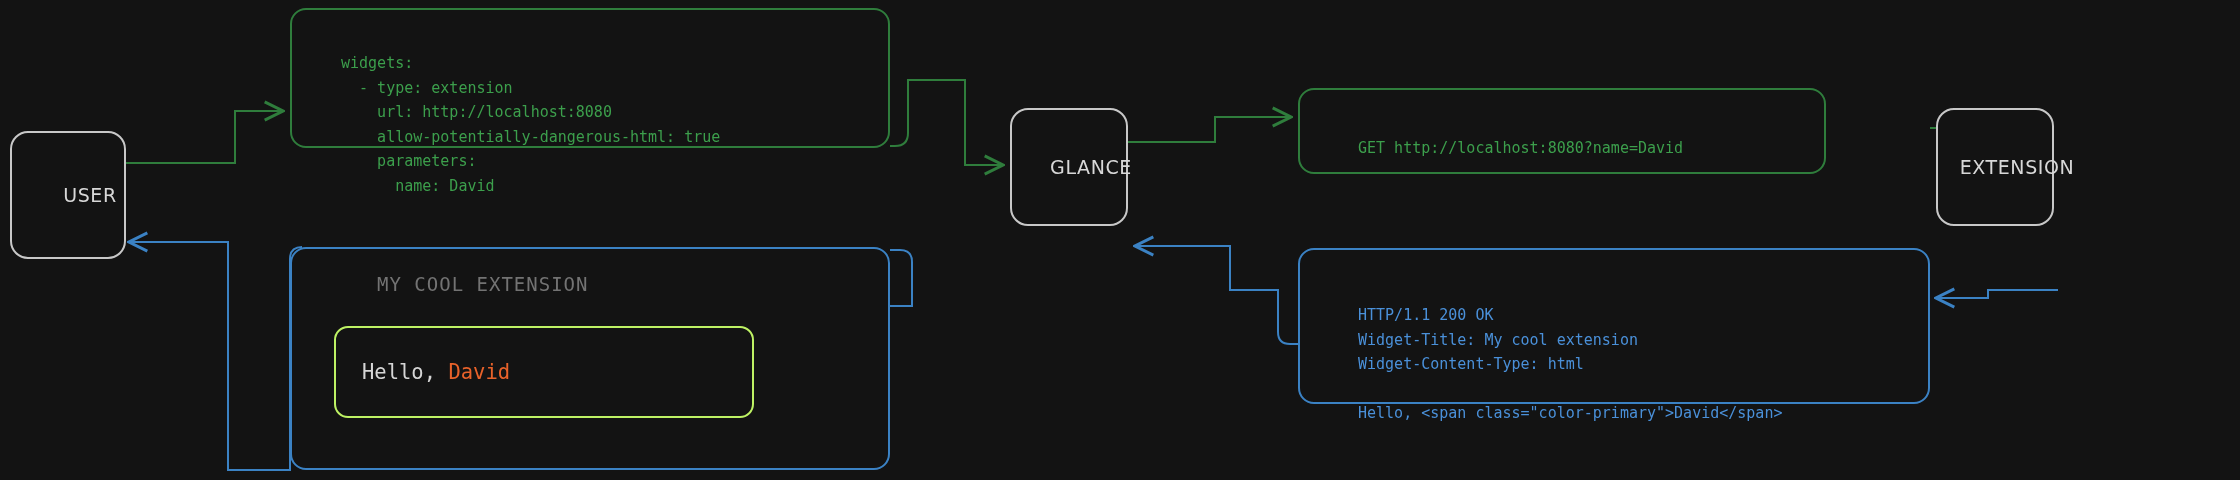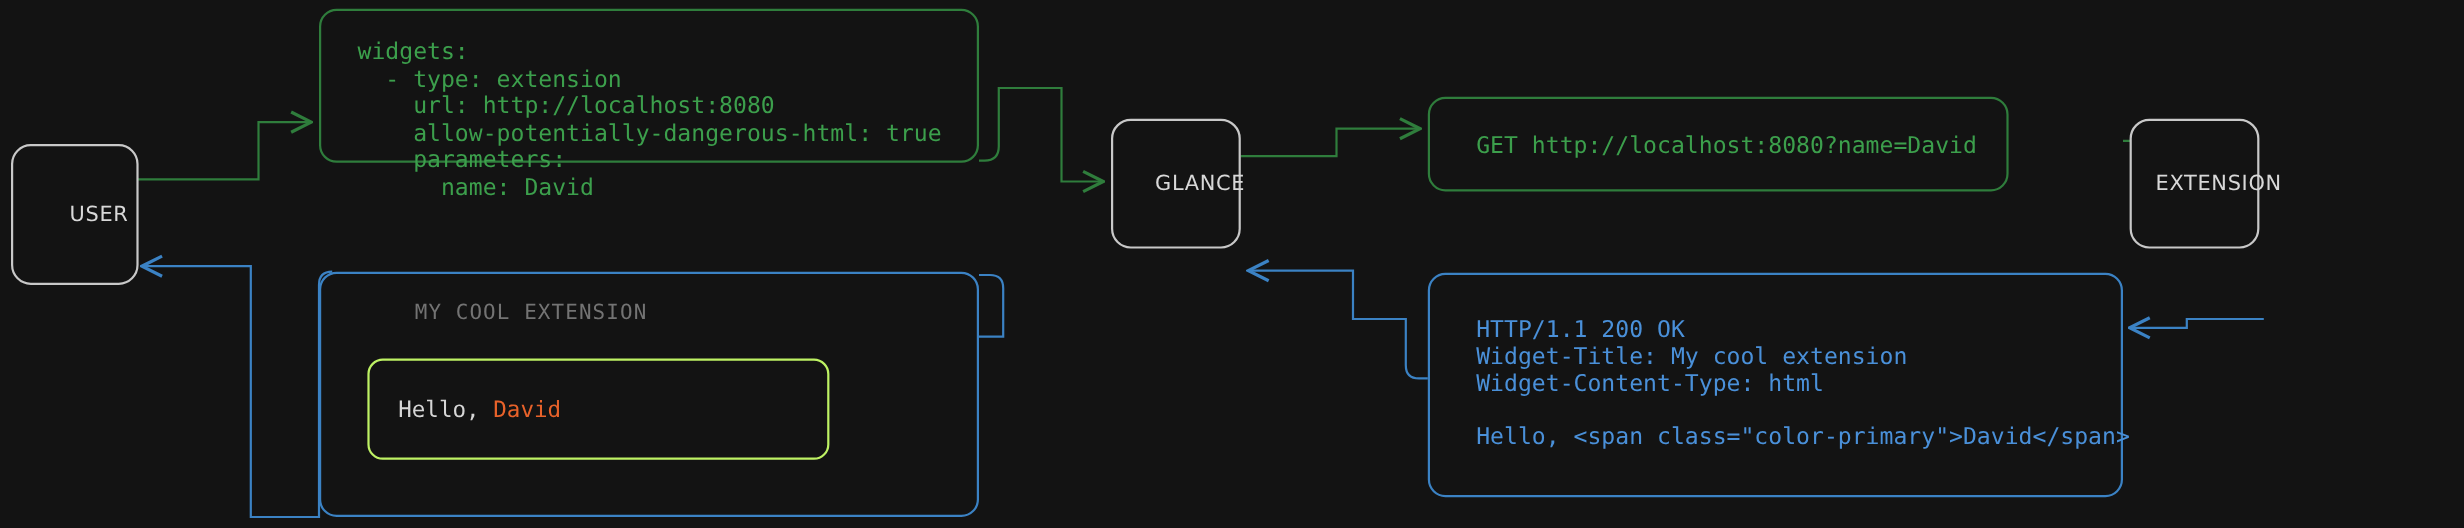--- a/index.html
+++ b/index.html
@@ -44,35 +44,35 @@
     border-radius: 16px;
     background: #131313;
     border-width: 2px;
     border-style: solid;
   }
   .panel.green { border-color: #2f7d3c; }
   .panel.blue  { border-color: #3b82c4; }
 
   .code {
     font-family: "DejaVu Sans Mono", "Liberation Mono", monospace;
-    font-size: 21px;
+    font-size: 15px;
     line-height: 24.5px;
     white-space: pre;
-    margin: 0;
+    margin: 16px;
   }
   .code.green { color: #3c9f4c; }
   .code.blue  { color: #4a90d9; }
 
   .yaml-box   { left: 290px;  top: 8px;    width: 600px;  height: 140px; }
   .yaml-text  { position: absolute; left: 33px; top: 25px; }
 
   .get-box    { left: 1298px; top: 88px;   width: 528px;  height: 86px; }
   .get-text   { position: absolute; left: 42px; top: 30px; }
 
-  .resp-box   { left: 1298px; top: 248px;  width: 632px;  height: 204px; }
+  .resp-box   { left: 1298px; top: 248px;  width: 632px;  height: 156px; }
   .resp-text  { position: absolute; left: 42px; top: 37px; }
 
   .render-box { left: 290px;  top: 247px;  width: 600px;  height: 223px; }
   .render-title {
     position: absolute;
     left: 56px; top: 24px;
     font-family: "DejaVu Sans Mono", "Liberation Mono", monospace;
     font-size: 19px;
     letter-spacing: 1px;
     color: #737373;

